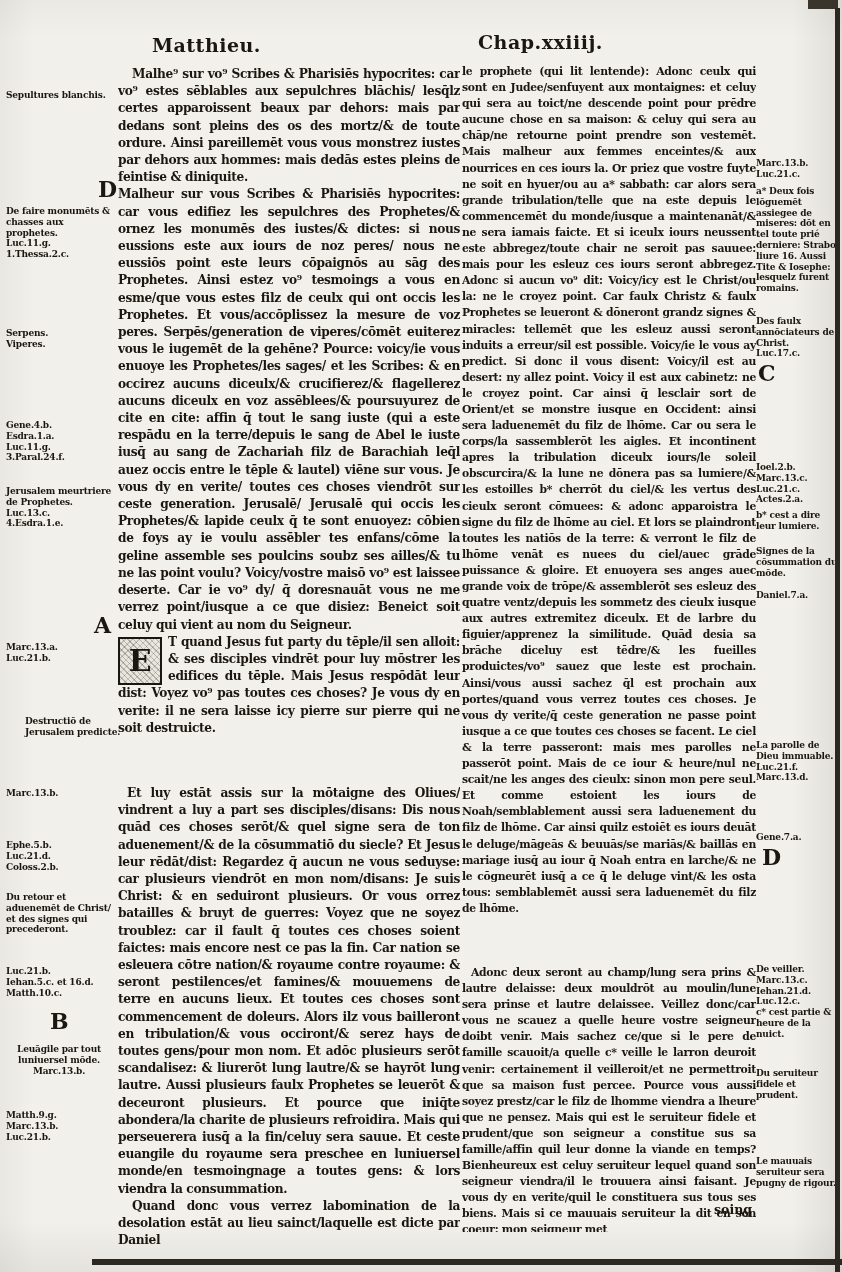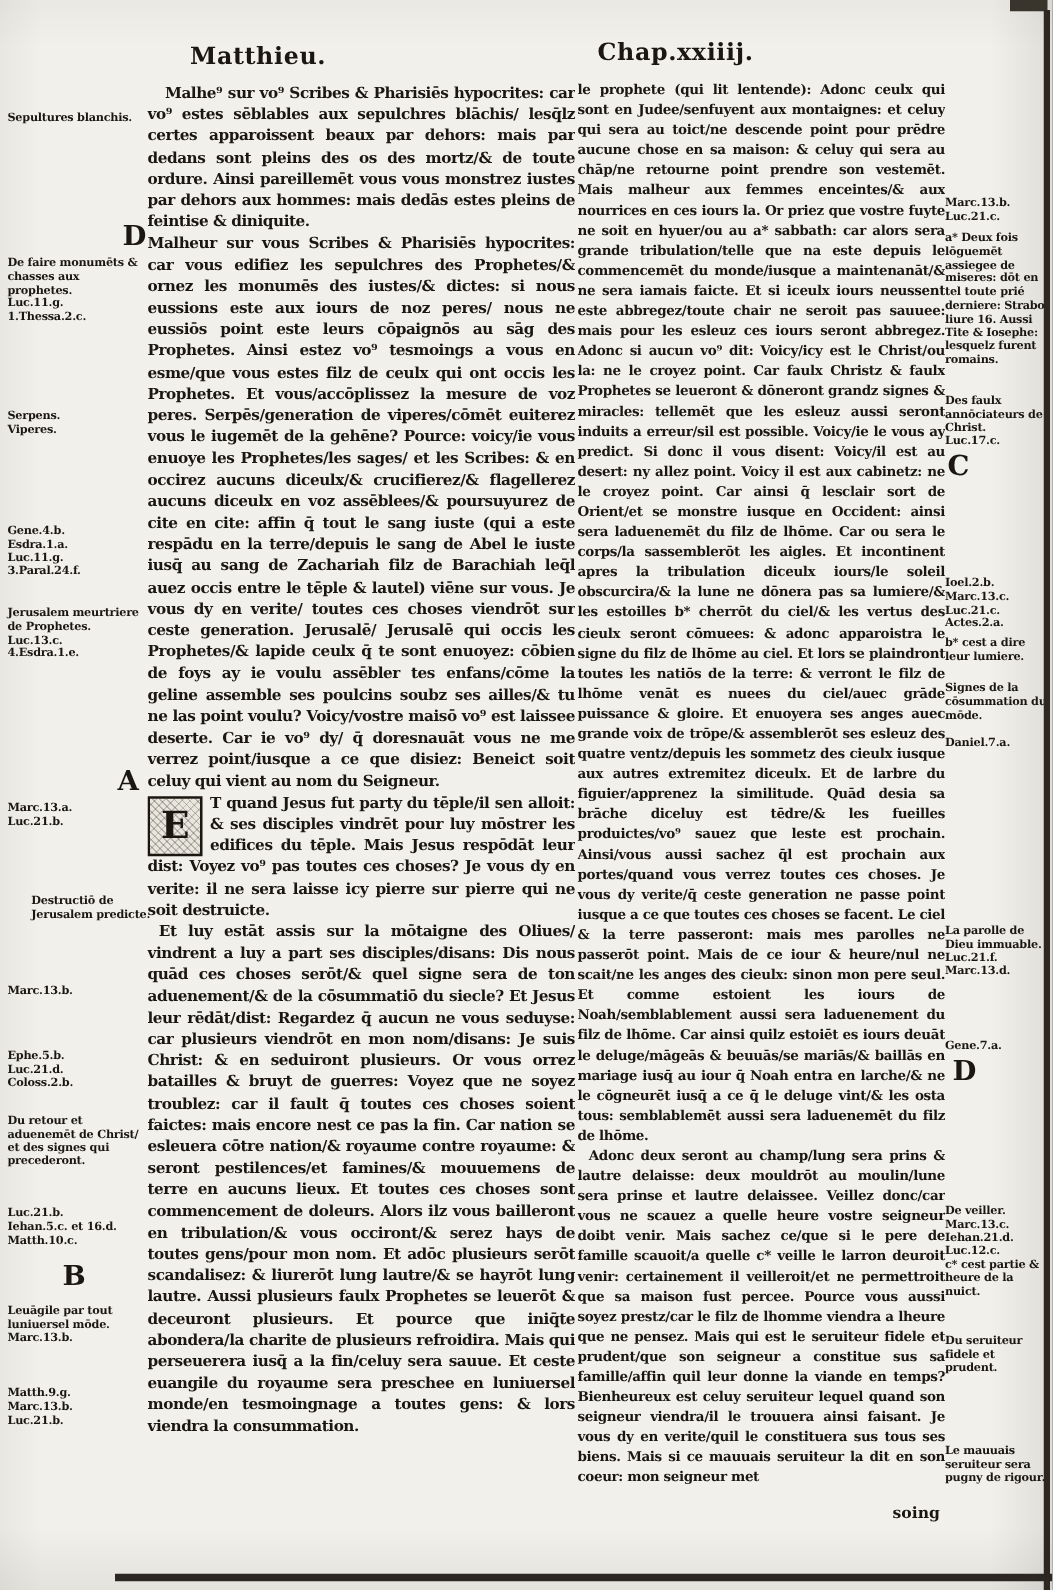--- a/index.html
+++ b/index.html
@@ -28,21 +28,21 @@
   }
   .col-left{
     left:118px;top:66px;width:342px;height:1178px;
     font-size:12.2px;line-height:17.2px;letter-spacing:-0.35px;
   }
   .col-right{
     left:462px;top:64px;width:294px;height:1168px;
     font-size:10.8px;line-height:16.1px;letter-spacing:-0.3px;
   }
   .para{margin:0;}
-  .indent-sm{text-indent:9px;}
+  .indent-sm{text-indent:9px;margin-top:48px;}
   .indent-md{text-indent:14px;}
   .chap-head{
     text-align:center;
     font-weight:bold;
     font-size:16.5px;
     margin:3px 0 3px 0;
     letter-spacing:0.5px;
   }
   .dropcap{
     float:left;
@@ -119,30 +119,31 @@
 Luc.21.b.</div>
   <div class="mnote mnote-l" style="top:716px;margin-left:19px;">Destructiō de Jerusalem predicte.</div>
   <div class="mnote mnote-l" style="top:788px;">Marc.13.b.</div>
   <div class="mnote mnote-l" style="top:840px;">Ephe.5.b.
 Luc.21.d.
 Coloss.2.b.</div>
   <div class="mnote mnote-l" style="top:892px;">Du retour et aduenemēt de Christ/ et des signes qui precederont.</div>
   <div class="mnote mnote-l" style="top:966px;">Luc.21.b.
 Iehan.5.c. et 16.d.
 Matth.10.c.</div>
-  <div class="mnote mnote-l" style="top:1044px;">Leuāgile par tout luniuersel mōde. Marc.13.b.</div>
+  <div class="mnote mnote-l" style="top:1044px;text-align:center;">Leuāgile par tout luniuersel mōde. Marc.13.b.</div>
   <div class="mnote mnote-l" style="top:1110px;">Matth.9.g.
 Marc.13.b.
 Luc.21.b.</div>
 
   <div class="col col-left">
     <p class="para indent-md">Malhe⁹ sur vo⁹ Scribes &amp; Pharisiēs hypocrites: car vo⁹ estes sēblables aux sepulchres blāchis/ lesq̄lz certes apparoissent beaux par dehors: mais par dedans sont pleins des os des mortz/&amp; de toute ordure. Ainsi pareillemēt vous vous monstrez iustes par dehors aux hommes: mais dedās estes pleins de feintise &amp; diniquite.</p>
     <p class="para">Malheur sur vous Scribes &amp; Pharisiēs hypocrites: car vous edifiez les sepulchres des Prophetes/&amp; ornez les monumēs des iustes/&amp; dictes: si nous eussions este aux iours de noz peres/ nous ne eussiōs point este leurs cōpaignōs au sāg des Prophetes. Ainsi estez vo⁹ tesmoings a vous en esme/que vous estes filz de ceulx qui ont occis les Prophetes. Et vous/accōplissez la mesure de voz peres. Serpēs/generation de viperes/cōmēt euiterez vous le iugemēt de la gehēne? Pource: voicy/ie vous enuoye les Prophetes/les sages/ et les Scribes: &amp; en occirez aucuns diceulx/&amp; crucifierez/&amp; flagellerez aucuns diceulx en voz assēblees/&amp; poursuyurez de cite en cite: affin q̄ tout le sang iuste (qui a este respādu en la terre/depuis le sang de Abel le iuste iusq̄ au sang de Zachariah filz de Barachiah leq̄l auez occis entre le tēple &amp; lautel) viēne sur vous. Je vous dy en verite/ toutes ces choses viendrōt sur ceste generation. Jerusalē/ Jerusalē qui occis les Prophetes/&amp; lapide ceulx q̄ te sont enuoyez: cōbien de foys ay ie voulu assēbler tes enfans/cōme la geline assemble ses poulcins soubz ses ailles/&amp; tu ne las point voulu? Voicy/vostre maisō vo⁹ est laissee deserte. Car ie vo⁹ dy/ q̄ doresnauāt vous ne me verrez point/iusque a ce que disiez: Beneict soit celuy qui vient au nom du Seigneur.</p>
     <p class="para"><span class="dropcap">E</span><span>T quand Jesus fut party du tēple/il sen alloit: &amp; ses disciples vindrēt pour luy mōstrer les edifices du tēple. Mais Jesus respōdāt leur dist: Voyez vo⁹ pas toutes ces choses? Je vous dy en verite: il ne sera laisse icy pierre sur pierre qui ne soit destruicte.</span></p>
     <p class="para indent-sm">Et luy estāt assis sur la mōtaigne des Oliues/ vindrent a luy a part ses disciples/disans: Dis nous quād ces choses serōt/&amp; quel signe sera de ton aduenement/&amp; de la cōsummatiō du siecle? Et Jesus leur rēdāt/dist: Regardez q̄ aucun ne vous seduyse: car plusieurs viendrōt en mon nom/disans: Je suis Christ: &amp; en seduiront plusieurs. Or vous orrez batailles &amp; bruyt de guerres: Voyez que ne soyez troublez: car il fault q̄ toutes ces choses soient faictes: mais encore nest ce pas la fin. Car nation se esleuera cōtre nation/&amp; royaume contre royaume: &amp; seront pestilences/et famines/&amp; mouuemens de terre en aucuns lieux. Et toutes ces choses sont commencement de doleurs. Alors ilz vous bailleront en tribulation/&amp; vous occiront/&amp; serez hays de toutes gens/pour mon nom. Et adōc plusieurs serōt scandalisez: &amp; liurerōt lung lautre/&amp; se hayrōt lung lautre. Aussi plusieurs faulx Prophetes se leuerōt &amp; deceuront plusieurs. Et pource que iniq̄te abondera/la charite de plusieurs refroidira. Mais qui perseuerera iusq̄ a la fin/celuy sera sauue. Et ceste euangile du royaume sera preschee en luniuersel monde/en tesmoingnage a toutes gens: &amp; lors viendra la consummation.</p>
+    <p class="para indent-md">Quand donc vous verrez labomination de la desolation estāt au lieu sainct/laquelle est dicte par Daniel</p>
   </div>
 
   <div class="col col-right">
     <p class="para">le prophete (qui lit lentende): Adonc ceulx qui sont en Judee/senfuyent aux montaignes: et celuy qui sera au toict/ne descende point pour prēdre aucune chose en sa maison: &amp; celuy qui sera au chāp/ne retourne point prendre son vestemēt. Mais malheur aux femmes enceintes/&amp; aux nourrices en ces iours la. Or priez que vostre fuyte ne soit en hyuer/ou au a* sabbath: car alors sera grande tribulation/telle que na este depuis le commencemēt du monde/iusque a maintenanāt/&amp; ne sera iamais faicte. Et si iceulx iours neussent este abbregez/toute chair ne seroit pas sauuee: mais pour les esleuz ces iours seront abbregez. Adonc si aucun vo⁹ dit: Voicy/icy est le Christ/ou la: ne le croyez point. Car faulx Christz &amp; faulx Prophetes se leueront &amp; dōneront grandz signes &amp; miracles: tellemēt que les esleuz aussi seront induits a erreur/sil est possible. Voicy/ie le vous ay predict. Si donc il vous disent: Voicy/il est au desert: ny allez point. Voicy il est aux cabinetz: ne le croyez point. Car ainsi q̄ lesclair sort de Orient/et se monstre iusque en Occident: ainsi sera laduenemēt du filz de lhōme. Car ou sera le corps/la sassemblerōt les aigles. Et incontinent apres la tribulation diceulx iours/le soleil obscurcira/&amp; la lune ne dōnera pas sa lumiere/&amp; les estoilles b* cherrōt du ciel/&amp; les vertus des cieulx seront cōmuees: &amp; adonc apparoistra le signe du filz de lhōme au ciel. Et lors se plaindront toutes les natiōs de la terre: &amp; verront le filz de lhōme venāt es nuees du ciel/auec grāde puissance &amp; gloire. Et enuoyera ses anges auec grande voix de trōpe/&amp; assemblerōt ses esleuz des quatre ventz/depuis les sommetz des cieulx iusque aux autres extremitez diceulx. Et de larbre du figuier/apprenez la similitude. Quād desia sa brāche diceluy est tēdre/&amp; les fueilles produictes/vo⁹ sauez que leste est prochain. Ainsi/vous aussi sachez q̄l est prochain aux portes/quand vous verrez toutes ces choses. Je vous dy verite/q̄ ceste generation ne passe point iusque a ce que toutes ces choses se facent. Le ciel &amp; la terre passeront: mais mes parolles ne passerōt point. Mais de ce iour &amp; heure/nul ne scait/ne les anges des cieulx: sinon mon pere seul. Et comme estoient les iours de Noah/semblablement aussi sera laduenement du filz de lhōme. Car ainsi quilz estoiēt es iours deuāt le deluge/māgeās &amp; beuuās/se mariās/&amp; baillās en mariage iusq̄ au iour q̄ Noah entra en larche/&amp; ne le cōgneurēt iusq̄ a ce q̄ le deluge vint/&amp; les osta tous: semblablemēt aussi sera laduenemēt du filz de lhōme.</p>
     <p class="para indent-sm">Adonc deux seront au champ/lung sera prins &amp; lautre delaisse: deux mouldrōt au moulin/lune sera prinse et lautre delaissee. Veillez donc/car vous ne scauez a quelle heure vostre seigneur doibt venir. Mais sachez ce/que si le pere de famille scauoit/a quelle c* veille le larron deuroit venir: certainement il veilleroit/et ne permettroit que sa maison fust percee. Pource vous aussi soyez prestz/car le filz de lhomme viendra a lheure que ne pensez. Mais qui est le seruiteur fidele et prudent/que son seigneur a constitue sus sa famille/affin quil leur donne la viande en temps? Bienheureux est celuy seruiteur lequel quand son seigneur viendra/il le trouuera ainsi faisant. Je vous dy en verite/quil le constituera sus tous ses biens. Mais si ce mauuais seruiteur la dit en son coeur: mon seigneur met</p>
   </div>
 
   <div class="secletter" style="left:758px;top:362px;">C</div>
   <div class="secletter" style="left:762px;top:846px;">D</div>
 

